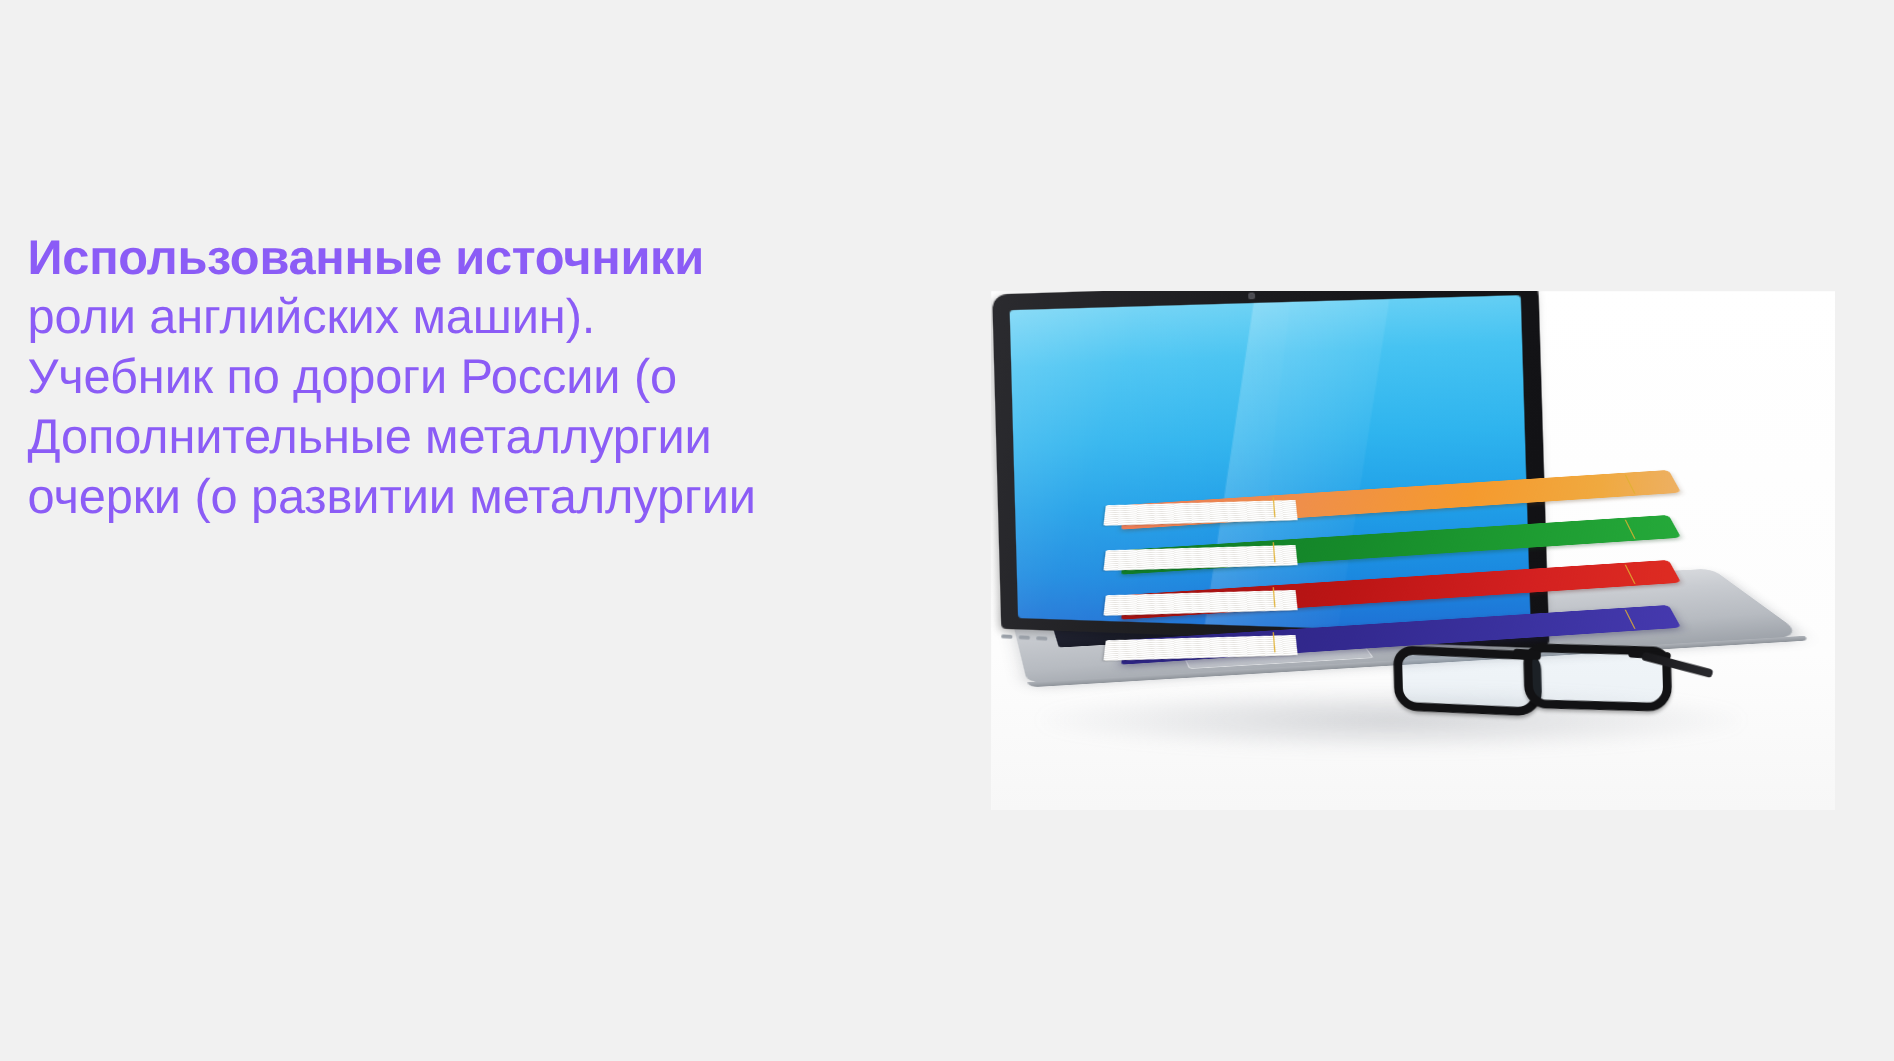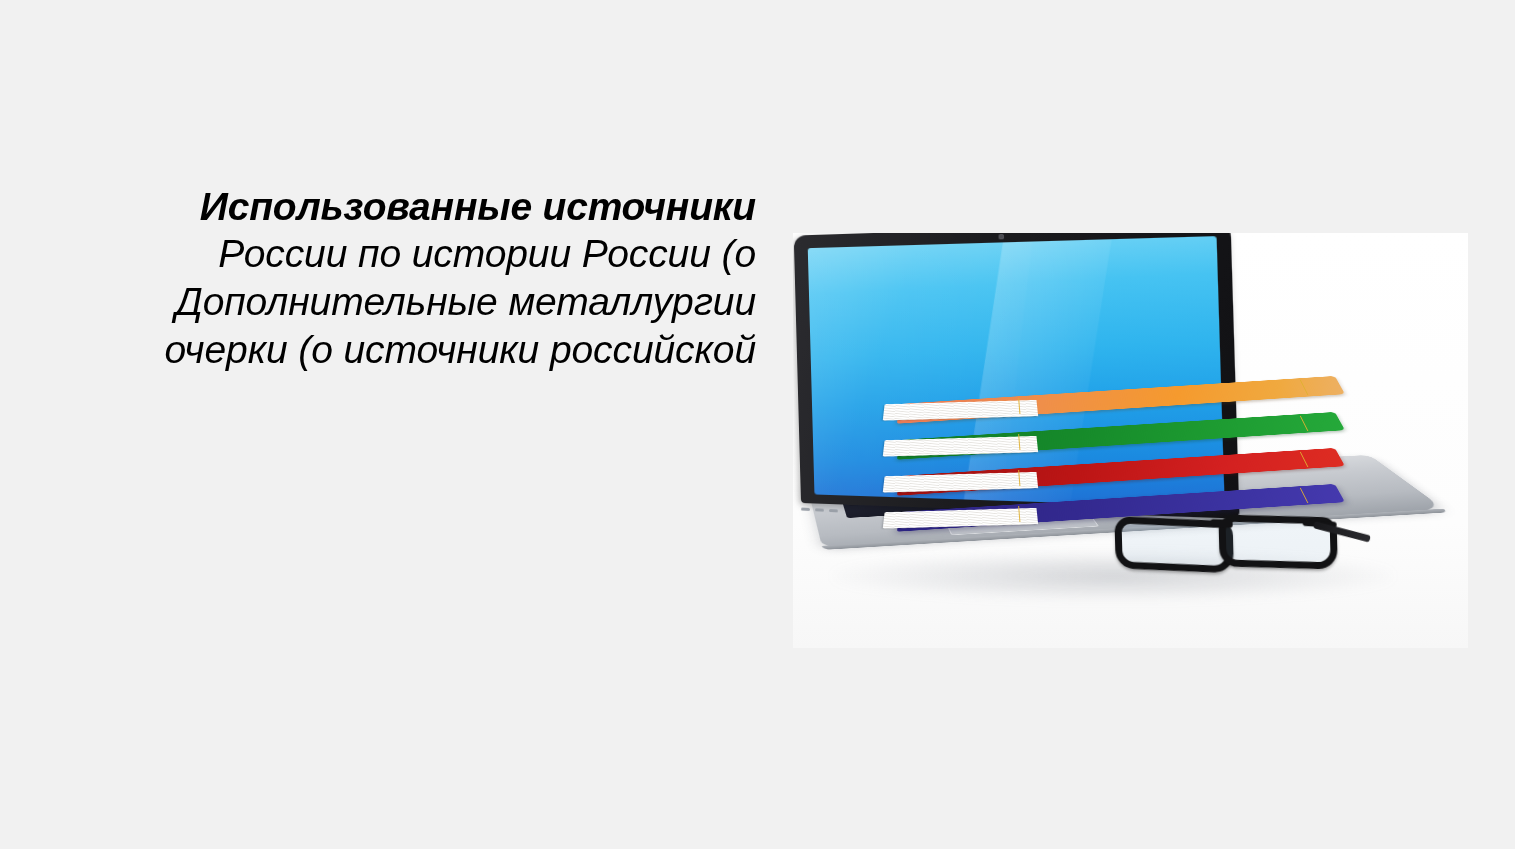--- a/index.html
+++ b/index.html
@@ -19,23 +19,22 @@
     inset: 0;
     background: #f1f1f1;
   }
 
   
   .text-block {
     position: absolute;
     left: 22px;
     top: 183px;
     width: 734px;
-    text-align: right;
-    color: #000000;
-    font-style: italic;
+    text-align: left;
+    color: #8b5cf6;
   }
   .heading {
     font-size: 39px;
     font-weight: bold;
     line-height: 47px;
     letter-spacing: -0.2px;
     white-space: nowrap;
   }
   .body-line {
     font-size: 39px;
@@ -331,23 +330,24 @@
     transform: rotate(5deg);
   }
 </style>
 </head>
 <body>
 
 <div class="slide">
 
   <div class="text-block">
     <div class="heading">Использованные источники</div>
-    <div class="body-line">России по истории России (о</div>
+    <div class="body-line">роли английских машин).</div>
+    <div class="body-line">Учебник по дороги России (о</div>
     <div class="body-line">Дополнительные металлургии</div>
-    <div class="body-line">очерки (о источники российской</div>
+    <div class="body-line">очерки (о развитии металлургии</div>
   </div>
 
   <div class="image-panel">
     <div class="photo-stage">
 
       <div class="floor-shadow"></div>
 
       <div class="laptop">
 
         <div class="base">

